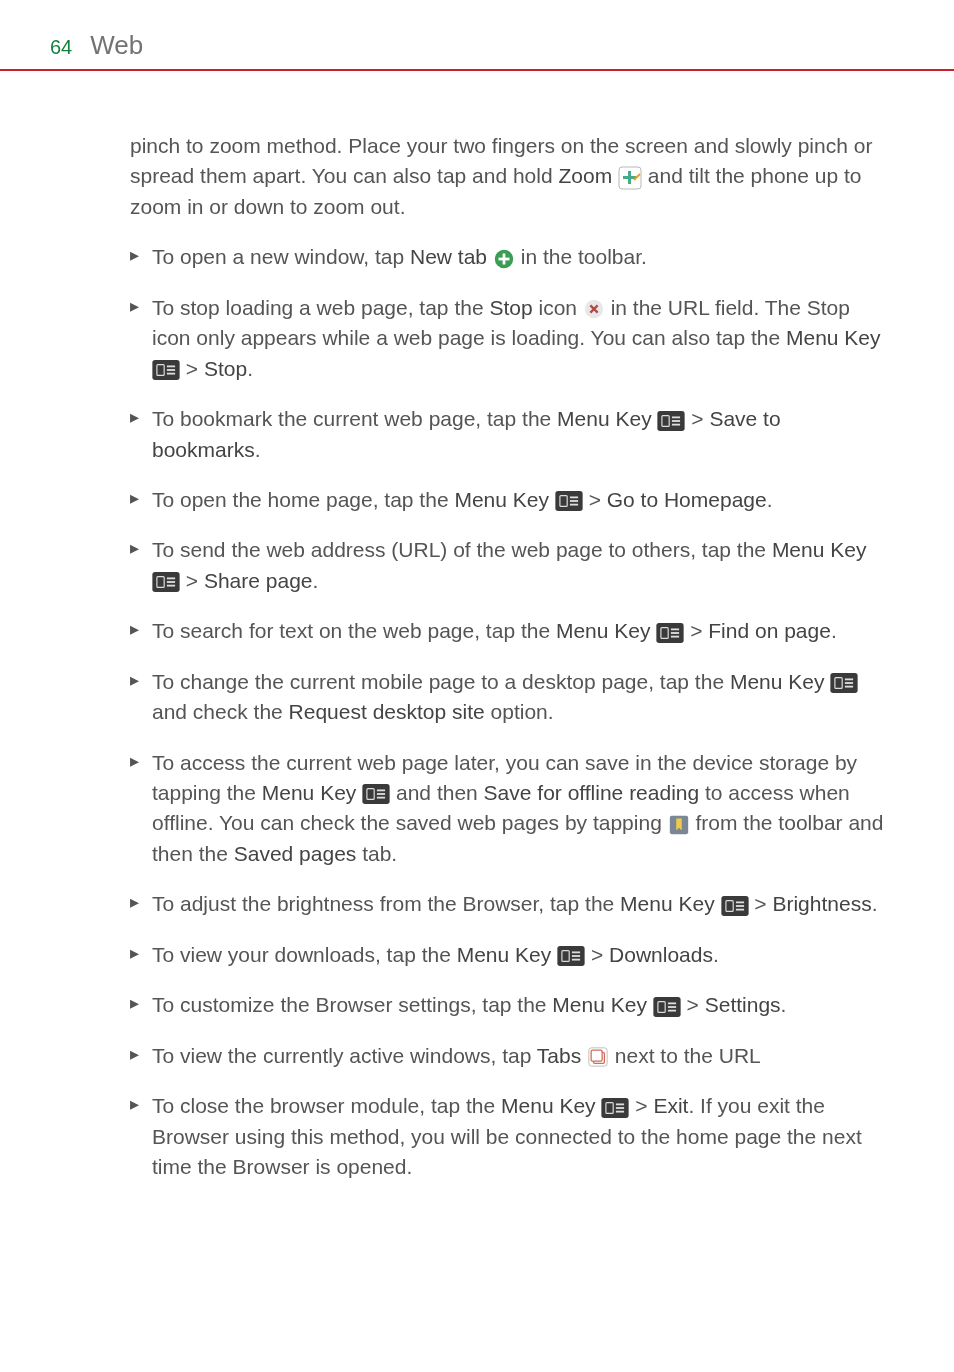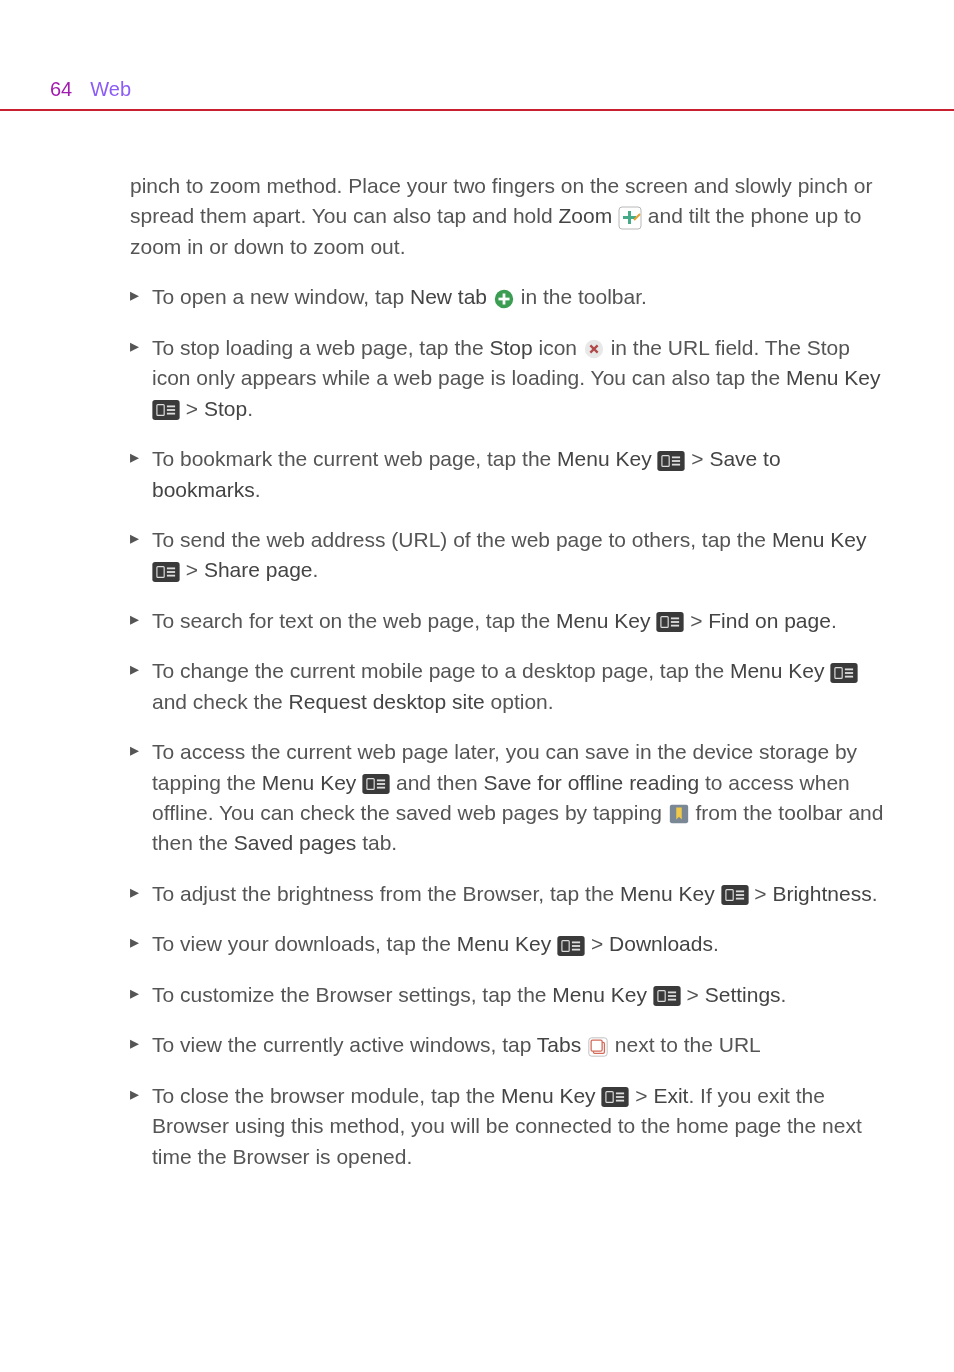--- a/index.html
+++ b/index.html
@@ -1,19 +1,19 @@
 <!DOCTYPE html>
 <html><head>
 <meta charset="utf-8">
 <style>
   * { box-sizing: border-box; margin: 0; padding: 0; }
   body { font-family: Arial, Helvetica, sans-serif; background: #fff; width: 954px; }
   .header { display: flex; align-items: baseline; padding: 30px 0 8px 50px; border-bottom: 2px solid #c8202f; }
-  .pagenum { font-size: 20px; font-weight: 400; color: #a21caf; margin-right: 18px; margin-top: 48px; }
-  .headtitle { font-size: 20px; font-weight: 400; color: #8b5cf6; }
+  .pagenum { font-size: 20px; font-weight: 400; color: #15803d; margin-right: 18px; }
+  .headtitle { font-size: 26px; font-weight: 400; color: #737373; }
   .content { padding: 60px 70px 40px 130px; color: #555; font-size: 21px; line-height: 1.45; }
   .intro { margin-bottom: 20px; }
   ul.bullets { list-style: none; }
   ul.bullets > li { position: relative; padding-left: 22px; margin-bottom: 20px; }
   ul.bullets > li::before { content: '\25B8'; position: absolute; left: 0; top: 0; font-size: 18px; color: #555; }
   b { font-weight: 400; color: #444; }
   .icon { display: inline-block; vertical-align: middle; }
   .icon svg { display: block; }
 </style>
 </head>
@@ -89,20 +89,26 @@
           </svg></span><span> &gt; </span><b>Stop</b><span>.</span>
     </li>
 
     <li>
       <span>To bookmark the current web page, tap the </span><b>Menu Key</b>
       <span class="icon"><svg width="28" height="20">
             <use href="#sym-menu-key"></use>
           </svg></span><span> &gt; </span><b>Save to bookmarks</b><span>.</span>
     </li>
 
+    <li>
+      <span>To open the home page, tap the </span><b>Menu Key</b>
+      <span class="icon"><svg width="28" height="20">
+            <use href="#sym-menu-key"></use>
+          </svg></span><span> &gt; </span><b>Go to Homepage</b><span>.</span>
+    </li>
 
     <li>
       <span>To send the web address (URL) of the web page to others, tap the </span><b>Menu Key</b>
       <span class="icon"><svg width="28" height="20">
             <use href="#sym-menu-key"></use>
           </svg></span><span> &gt; </span><b>Share page</b><span>.</span>
     </li>
 
     <li>
       <span>To search for text on the web page, tap the </span><b>Menu Key</b>

